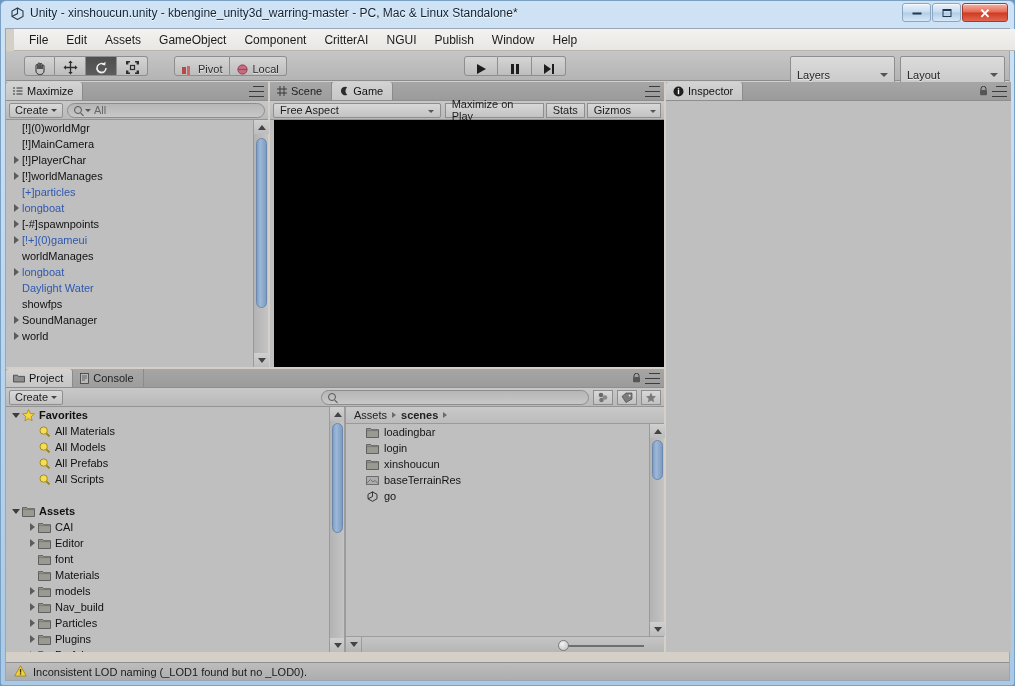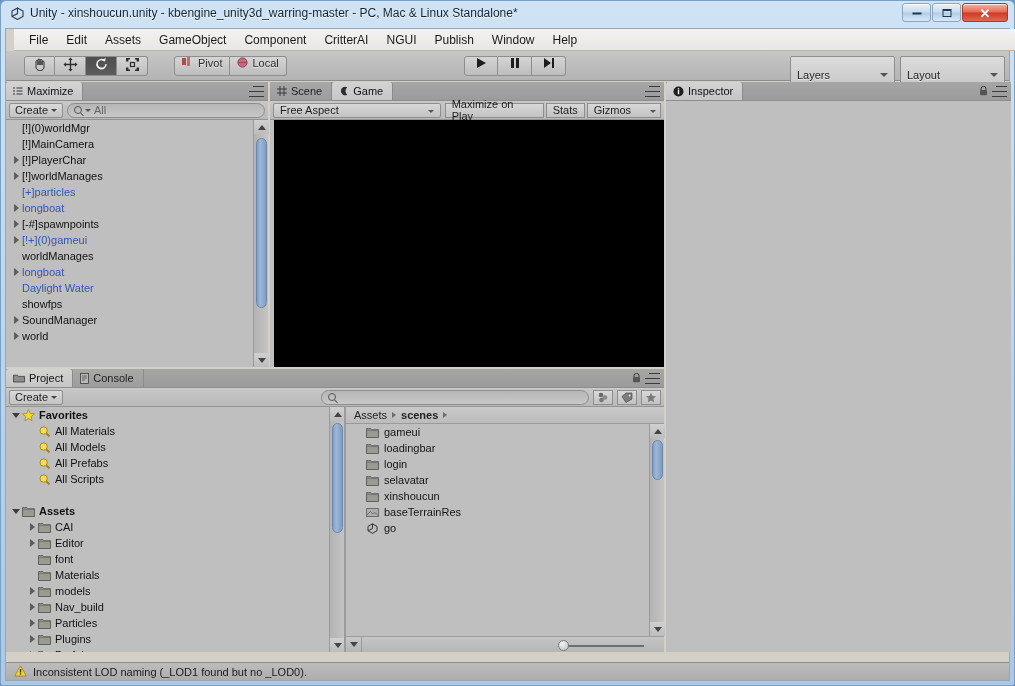--- a/index.html
+++ b/index.html
@@ -69,21 +69,21 @@
   #toolbar {
     position:absolute; left:0; top:22px; width:100%; height:30px;
     background:linear-gradient(180deg,#c6c6c6,#b4b4b4);
     border-bottom:1px solid #8d8d8d;
   }
   .btn-group { position:absolute; display:flex; }
   .tbtn {
     height:20px; min-width:31px;
     background:linear-gradient(180deg,#d5d5d5,#bdbdbd);
     border:1px solid #8e8e8e; border-left-width:0;
-    display:flex; align-items:flex-start; justify-content:center;
+    display:flex; align-items:flex-end; justify-content:center;
     color:#2b2b2b; font-size:11px; gap:4px; padding:0 7px;
     text-shadow:0 1px 0 rgba(255,255,255,.6);
   }
   .tbtn:first-child { border-left-width:1px; border-radius:3px 0 0 3px; }
   .tbtn:last-child { border-radius:0 3px 3px 0; }
   .tbtn.on { background:linear-gradient(180deg,#4e4e4e,#5c5c5c); color:#f0f0f0; text-shadow:none; }
   .tbtn svg { display:block; }
 
   .popup {
     height:37px; background:linear-gradient(180deg,#dcdcdc,#c4c4c4);
@@ -828,48 +828,30 @@
             <span class="bc-sep"></span>
           </div>
           <div class="filelist" id="file-list">
               <div class="frow">
                 <span style="display: flex; align-items: center;">
                   <svg class="ficon" viewBox="0 0 13 11">
                     <path d="M0.5 1.6h4.3l1 1.1h6.7v7.8h-12Z" fill="#9a9a92" stroke="#4c4c4c" stroke-width=".8"></path>
                     <path d="M0.6 3.6h11.8" stroke="#6d6d6d" stroke-width=".7"></path>
                   </svg>
                 </span>
-                <span>gameui</span>
+                <span>loadingbar</span>
               </div>
               <div class="frow">
                 <span style="display: flex; align-items: center;">
                   <svg class="ficon" viewBox="0 0 13 11">
                     <path d="M0.5 1.6h4.3l1 1.1h6.7v7.8h-12Z" fill="#9a9a92" stroke="#4c4c4c" stroke-width=".8"></path>
                     <path d="M0.6 3.6h11.8" stroke="#6d6d6d" stroke-width=".7"></path>
                   </svg>
                 </span>
-                <span>loadingbar</span>
-              </div>
-              <div class="frow">
-                <span style="display: flex; align-items: center;">
-                  <svg class="ficon" viewBox="0 0 13 11">
-                    <path d="M0.5 1.6h4.3l1 1.1h6.7v7.8h-12Z" fill="#9a9a92" stroke="#4c4c4c" stroke-width=".8"></path>
-                    <path d="M0.6 3.6h11.8" stroke="#6d6d6d" stroke-width=".7"></path>
-                  </svg>
-                </span>
                 <span>login</span>
-              </div>
-              <div class="frow">
-                <span style="display: flex; align-items: center;">
-                  <svg class="ficon" viewBox="0 0 13 11">
-                    <path d="M0.5 1.6h4.3l1 1.1h6.7v7.8h-12Z" fill="#9a9a92" stroke="#4c4c4c" stroke-width=".8"></path>
-                    <path d="M0.6 3.6h11.8" stroke="#6d6d6d" stroke-width=".7"></path>
-                  </svg>
-                </span>
-                <span>selavatar</span>
               </div>
               <div class="frow">
                 <span style="display: flex; align-items: center;">
                   <svg class="ficon" viewBox="0 0 13 11">
                     <path d="M0.5 1.6h4.3l1 1.1h6.7v7.8h-12Z" fill="#9a9a92" stroke="#4c4c4c" stroke-width=".8"></path>
                     <path d="M0.6 3.6h11.8" stroke="#6d6d6d" stroke-width=".7"></path>
                   </svg>
                 </span>
                 <span>xinshoucun</span>
               </div>

